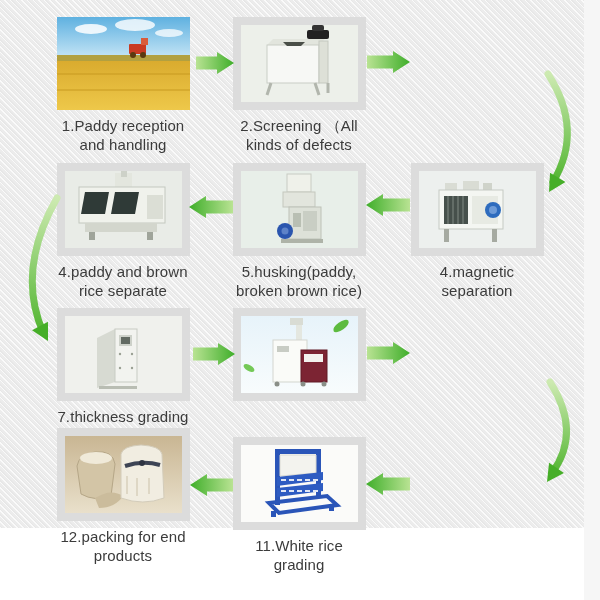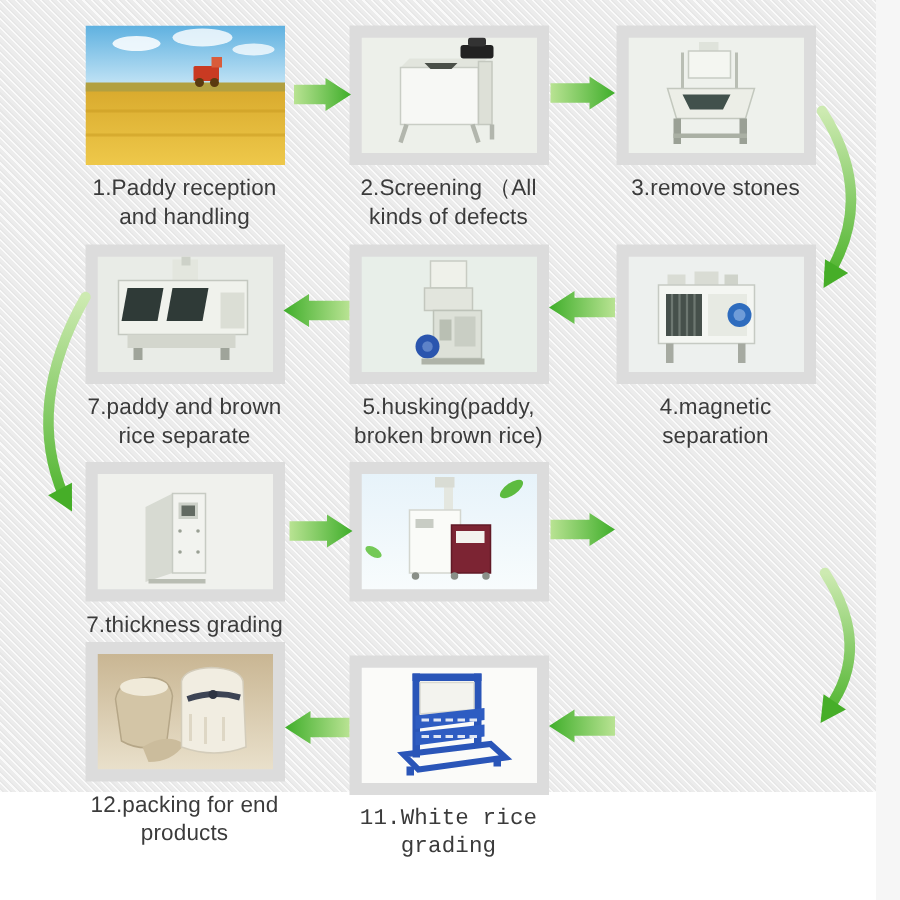--- a/index.html
+++ b/index.html
@@ -81,53 +81,37 @@
         <rect x="78" y="16" width="9" height="42" fill="#dde0d7" stroke="#c4c8bf"></rect>
         <rect x="66" y="5" width="22" height="9" rx="2" fill="#222222"></rect>
         <rect x="71" y="0" width="12" height="6" rx="2" fill="#333333"></rect>
         <path d="M30 58 L26 70 M74 58 L78 70 M87 58 L87 68" stroke="#b2b6ad" stroke-width="3" fill="none"></path>
       </svg>
     </div>
     <div class="caption">2.Screening （All
 kinds of defects</div>
   </div>
 
-  <div class="cell" style="left:389px;top:17px;">
-    <div class="photo-frame">
-      <svg viewBox="0 0 117 77" preserveAspectRatio="none">
-        <rect width="117" height="77" fill="#eef1ec"></rect>
-        <rect x="47" y="3" width="13" height="7" fill="#dfe3db"></rect>
-        <rect x="40" y="9" width="28" height="18" fill="#f4f6f1" stroke="#c7ccc3"></rect>
-        <path d="M36 10 L36 34 M72 10 L72 34" stroke="#b9beb4" stroke-width="2"></path>
-        <polygon points="26,34 84,34 78,54 32,54" fill="#eceee7" stroke="#c3c8be"></polygon>
-        <polygon points="36,38 68,38 63,48 41,48" fill="#41514c"></polygon>
-        <rect x="30" y="54" width="5" height="17" fill="#9aa095"></rect>
-        <rect x="74" y="54" width="5" height="17" fill="#9aa095"></rect>
-        <rect x="30" y="64" width="49" height="3" fill="#aab0a4"></rect>
-      </svg>
-    </div>
-    <div class="caption">3.remove stones</div>
-  </div>
 
   <div class="cell" style="left:35px;top:163px;">
     <div class="photo-frame">
       <svg viewBox="0 0 117 77" preserveAspectRatio="none">
         <rect width="117" height="77" fill="#e9ece7"></rect>
         <rect x="50" y="2" width="17" height="14" fill="#e3e6de"></rect>
         <rect x="56" y="0" width="6" height="6" fill="#cdd1c8"></rect>
         <rect x="14" y="16" width="86" height="36" fill="#f0f2ec" stroke="#c4c8c0"></rect>
         <polygon points="20,21 44,21 40,43 16,43" fill="#2f3a37"></polygon>
         <polygon points="50,21 74,21 70,43 46,43" fill="#2f3a37"></polygon>
         <rect x="82" y="24" width="16" height="24" fill="#dbded5"></rect>
         <rect x="20" y="52" width="72" height="9" fill="#d3d6cd"></rect>
         <rect x="24" y="61" width="6" height="8" fill="#9fa49a"></rect>
           <rect x="82" y="61" width="6" height="8" fill="#9fa49a"></rect>
       </svg>
     </div>
-    <div class="caption">7.paddy and brown
+    <div class="caption">4.paddy and brown
 rice separate</div>
   </div>
 
   <div class="cell" style="left:211px;top:163px;">
     <div class="photo-frame">
       <svg viewBox="0 0 117 77" preserveAspectRatio="none">
         <rect width="117" height="77" fill="#e8efe9"></rect>
         <rect x="46" y="3" width="24" height="18" fill="#eff1ea" stroke="#c8ccc3"></rect>
         <rect x="42" y="21" width="32" height="15" fill="#e2e5dd" stroke="#c3c7be"></rect>
         <rect x="48" y="36" width="32" height="32" fill="#dde1d8" stroke="#bdc2b8"></rect>
@@ -223,21 +207,21 @@
         <path d="M56 18 Q58 10 76 9 Q95 10 97 18 L99 62 Q78 70 56 62 Z" fill="#f1ede1" stroke="#d3ccba"></path>
         <path d="M62 40 V58 M72 42 V60 M84 42 V58" stroke="#ded7c5" stroke-width="2"></path>
         <path d="M60 30 Q78 24 95 29" stroke="#3d4454" stroke-width="4" fill="none"></path>
         <circle cx="77" cy="27" r="3" fill="#2e3442"></circle>
       </svg>
     </div>
     <div class="caption">12.packing for end
 products</div>
   </div>
 
-  <div class="cell" style="left:211px;top:437px;font-family:Liberation Mono, monospace;">
+  <div class="cell" style="left:211px;top:437px;">
     <div class="photo-frame">
       <svg viewBox="0 0 117 77" preserveAspectRatio="none">
         <rect width="117" height="77" fill="#fbfbf9"></rect>
         <rect x="34" y="4" width="46" height="5" fill="#2a55b8"></rect>
         <rect x="34" y="4" width="5" height="56" fill="#2a55b8"></rect>
         <rect x="75" y="4" width="5" height="48" fill="#2a55b8"></rect>
         <polygon points="39,10 75,10 75,28 39,31" fill="#f3f3ee" stroke="#d9d9d1"></polygon>
         <polygon points="36,32 82,27 82,35 36,41" fill="#2e5cc2"></polygon>
         <polygon points="36,43 82,38 82,46 36,52" fill="#2e5cc2"></polygon>
         <path d="M40 35 H78 M40 46 H78" stroke="#dfe6f4" stroke-width="2" stroke-dasharray="5 3"></path>

